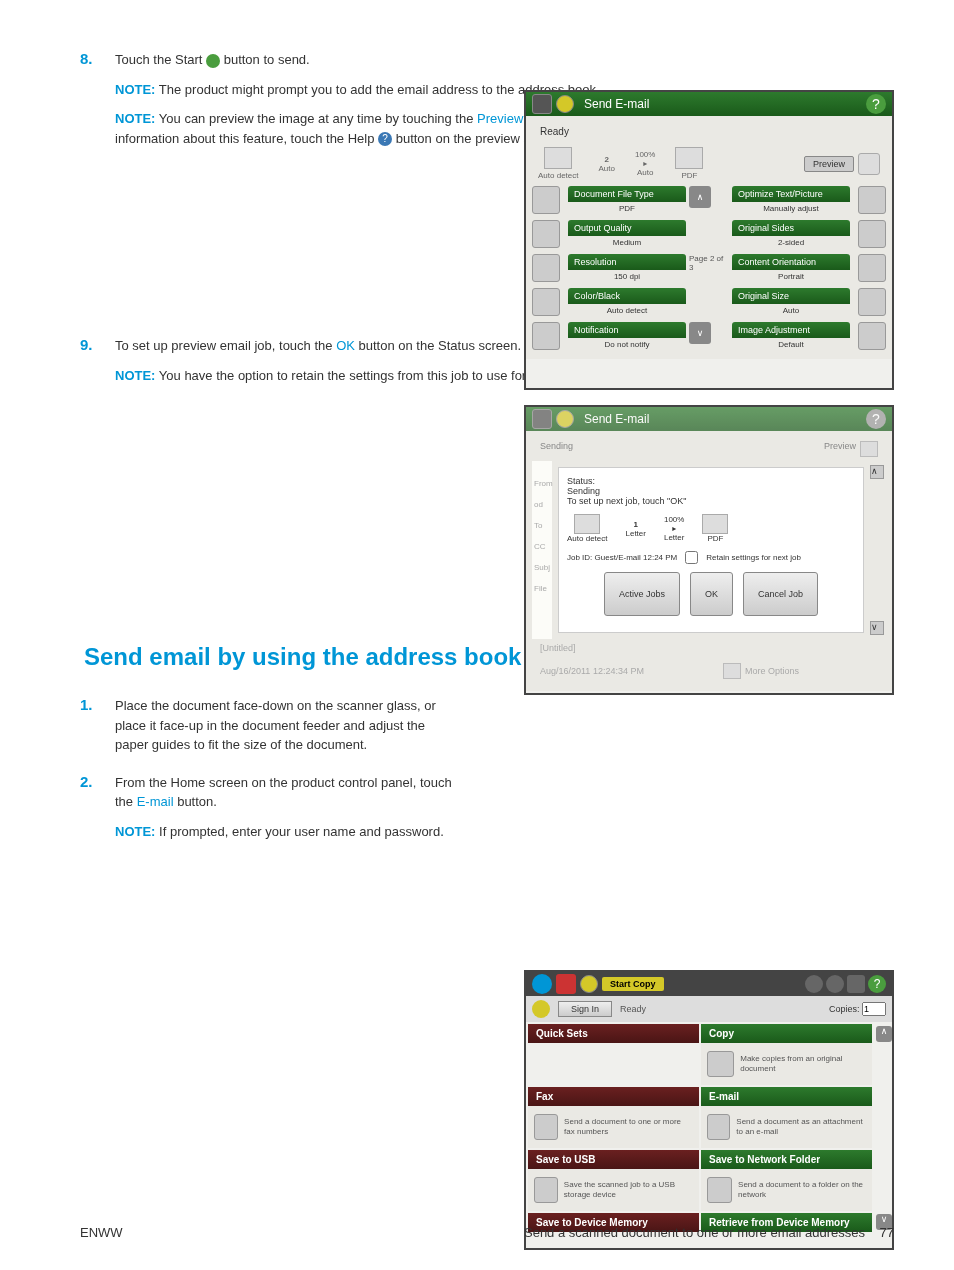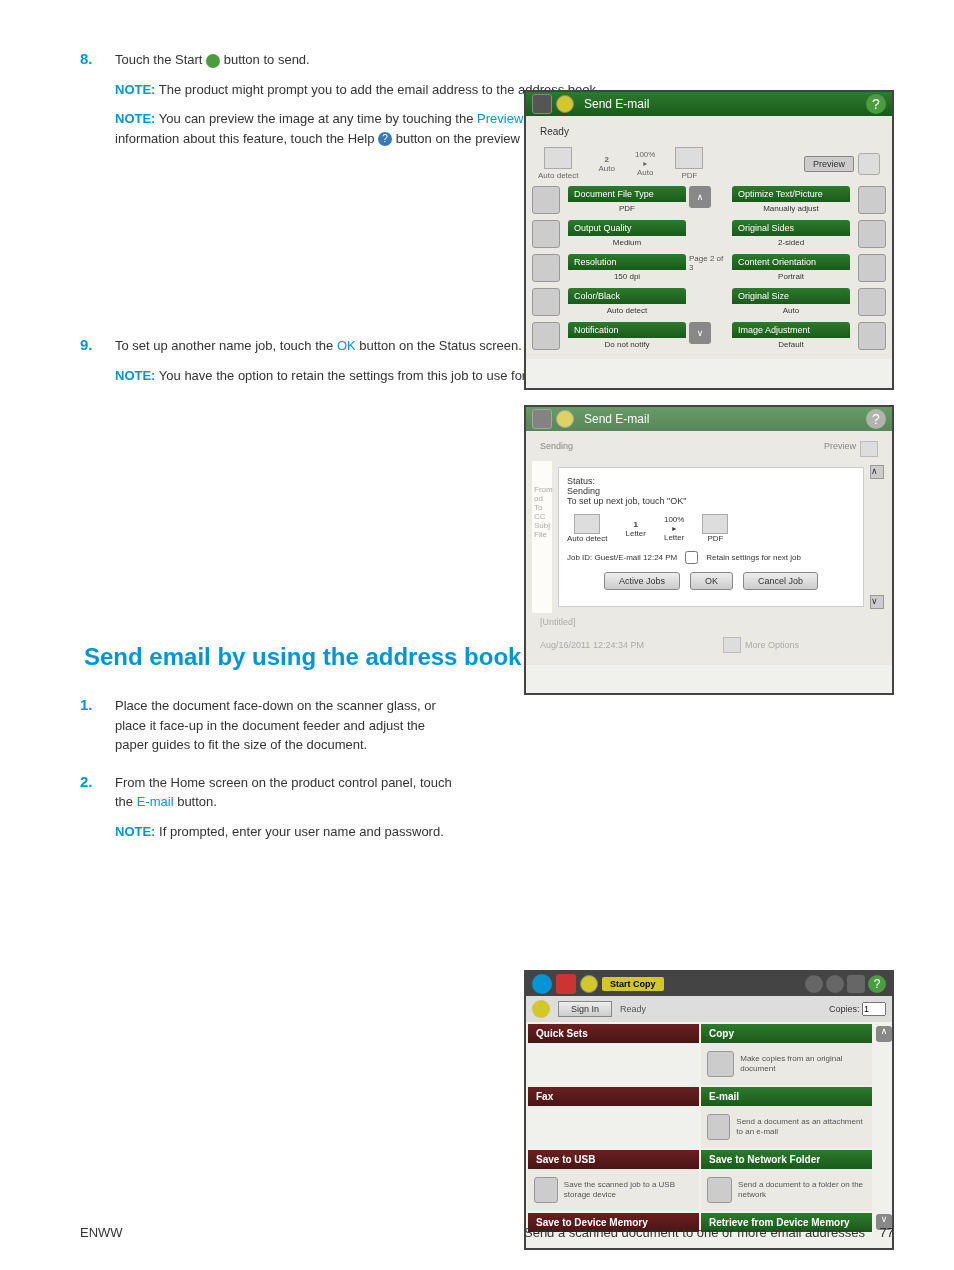--- a/index.html
+++ b/index.html
@@ -28,21 +28,21 @@
 .ss-body{padding:6px;background:#eae9e4}
 .ready-row{padding:4px 8px;font-size:10px}
 .top-icons{display:flex;align-items:center;padding:6px;gap:20px}
 .top-icon-grp{display:flex;flex-direction:column;align-items:center;font-size:8px;color:#666}
 .top-icon-grp .ic{width:28px;height:22px;background:#ddd;border:1px solid #aaa;margin-bottom:2px}
 .preview-btn{background:#ccc;border:1px solid #888;padding:2px 8px;font-size:9px;border-radius:2px}
 .arrow-btn{width:22px;height:22px;background:#888;border-radius:3px;color:#fff;text-align:center;line-height:22px}
 .page-ind{font-size:8px;color:#555;}
 .ss2 .status-box{background:#fff;border:1px solid #ccc;margin:6px;padding:8px;font-size:9px}
 .ss2 .btn-row{display:flex;gap:10px;justify-content:center;padding:8px}
-.ss2 .btn{background:linear-gradient(#eee,#ccc);border:1px solid #888;padding:3px 14px;font-size:9px;border-radius:3px}
+.ss2 .btn{background:linear-gradient(#eee,#ccc);border:1px solid #888;padding:16px 14px;font-size:9px;border-radius:3px}
 .ss2 .prog-row{display:flex;align-items:center;gap:18px;margin:8px 0}
 .ss2 .prog-item{display:flex;flex-direction:column;align-items:center;font-size:8px}
 .ss2 .prog-item .ic{width:26px;height:20px;background:#ddd;border:1px solid #aaa}
 .ss3 .titlebar{background:#444}
 .ss3 .start-title{background:#d4c828;color:#000;padding:2px 8px;border-radius:2px;font-weight:bold}
 .ss3 .signin-row{display:flex;align-items:center;padding:4px 6px;background:#ddd;gap:8px}
 .ss3 .signin-btn{background:linear-gradient(#eee,#ccc);border:1px solid #888;padding:2px 12px;font-size:9px}
 .ss3 .copies{margin-left:auto;font-size:9px}
 .ss3 .copies input{width:24px;font-size:9px}
 .ss3 .app-grid{display:grid;grid-template-columns:1fr 1fr;gap:2px;padding:2px}
@@ -83,21 +83,21 @@
         <span> button on the preview screen.</span>
       </div>
     </div>
   </div>
 
   <div style="height:170px"></div>
 
   <div class="step">
     <div class="step-num">9.</div>
     <div class="step-content">
-      <span>To set up another name job, touch the </span>
+      <span>To set up preview email job, touch the </span>
       <span class="link">OK</span>
       <span> button on the Status screen.</span>
       <div class="note">
         <span class="note-label">NOTE:</span>
         <span>You have the option to retain the settings from this job to use for the next job.</span>
       </div>
     </div>
   </div>
 
   <div style="height:200px"></div>
@@ -246,21 +246,21 @@
     <div class="tb-title">Send E-mail</div>
     <div class="tb-help" style="background:#999">?</div>
   </div>
   <div class="ss-body">
     <div style="display:flex;padding:4px 8px;color:#888">
       <span>Sending</span>
       <span style="margin-left:auto">Preview</span>
       <div style="width:18px;height:16px;background:#ddd;border:1px solid #bbb;margin-left:4px"></div>
     </div>
     <div style="display:flex">
-      <div class="sidebar-left" style="display:flex;flex-direction:column;padding:24px 2px;color:#aaa;font-size:8px">
+      <div class="sidebar-left" style="display:flex;flex-direction:column;gap:12px;padding:18px 2px;color:#aaa;font-size:8px">
         <span>From</span>
           <span>od</span>
           <span>To</span>
           <span>CC</span>
           <span>Subj</span>
           <span>File</span>
       </div>
       <div class="status-box" style="flex:1">
         <div>Status:</div>
         <div>Sending</div>
@@ -340,20 +340,24 @@
         </div>
         <div>
           <div class="app-head green">Copy</div>
           <div class="app-body">
             <div class="app-ic"></div>
             <div class="app-txt">Make copies from an original document</div>
           </div>
         </div>
         <div>
           <div class="app-head ">Fax</div>
+          <div class="app-body">
+            <div class="app-ic"></div>
+            <div class="app-txt">Send a document to one or more fax numbers</div>
+          </div>
         </div>
         <div>
           <div class="app-head green">E-mail</div>
           <div class="app-body">
             <div class="app-ic"></div>
             <div class="app-txt">Send a document as an attachment to an e-mail</div>
           </div>
         </div>
         <div>
           <div class="app-head ">Save to USB</div>

